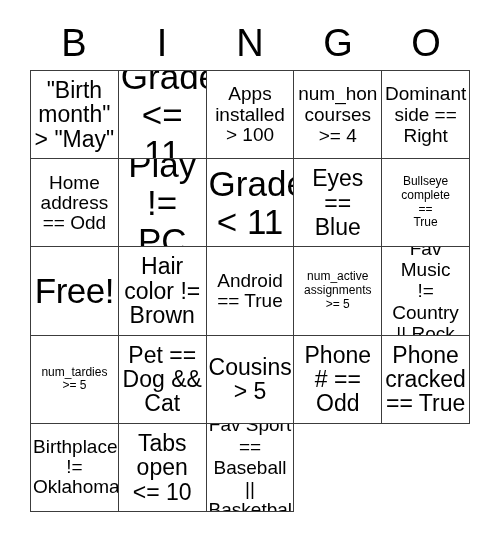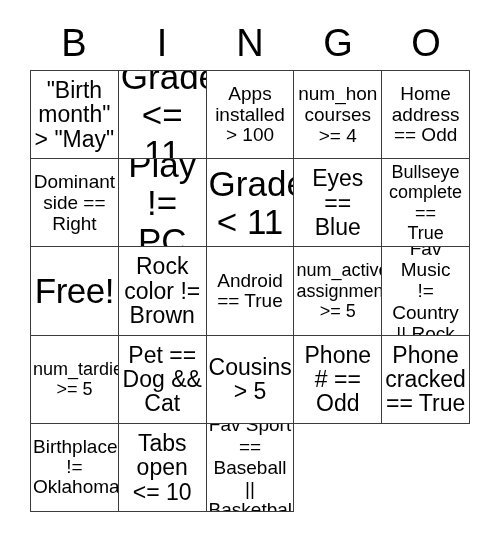--- a/index.html
+++ b/index.html
@@ -77,21 +77,21 @@
     white-space: pre-line;
     line-height: 1.04;
     color: #000;
   }
 
   
   .sz-xl .cell-text { font-size: 35px; line-height: 1.08; }
   .sz-lg .cell-text { font-size: 23px; line-height: 1.06; }
   .sz-md .cell-text { font-size: 19px; line-height: 1.06; text-align: center; }
   .sz-sm .cell-text { font-size: 19px; line-height: 1.12; }
-  .sz-xs .cell-text { font-size: 18px; line-height: 1.14; }
+  .sz-xs .cell-text { font-size: 12px; line-height: 1.14; }
 
   
   .free .cell-text { letter-spacing: -0.5px; }
 </style>
 </head>
 <body>
 
 <div id="card">
 
   <div id="header-row">
@@ -116,30 +116,30 @@
     <div class="cell sz-md">
         <span class="cell-text">Apps
 installed
 &gt; 100</span>
       </div>
     <div class="cell sz-sm">
         <span class="cell-text">num_hon
 courses
 &gt;= 4</span>
       </div>
+    <div class="cell sz-sm">
+        <span class="cell-text">Dominant
+side ==
+Right</span>
+      </div>
+
     <div class="cell sz-md">
         <span class="cell-text">Home
 address
 == Odd</span>
-      </div>
-
-    <div class="cell sz-sm">
-        <span class="cell-text">Dominant
-side ==
-Right</span>
       </div>
     <div class="cell sz-xl">
         <span class="cell-text">Play
 != PC</span>
       </div>
     <div class="cell sz-xl">
         <span class="cell-text">Grade
 &lt; 11</span>
       </div>
     <div class="cell sz-lg">
@@ -151,21 +151,21 @@
     <div class="cell sz-xs">
         <span class="cell-text">Bullseye
 complete
 ==
 True</span>
       </div>
     <div class="cell free sz-xl">
         <span class="cell-text">Free!</span>
       </div>
     <div class="cell sz-lg">
-        <span class="cell-text">Rock
+        <span class="cell-text">Hair
 color !=
 Brown</span>
       </div>
     <div class="cell sz-md">
         <span class="cell-text">Android
 == True</span>
       </div>
 
     <div class="cell sz-xs">
         <span class="cell-text">num_active

